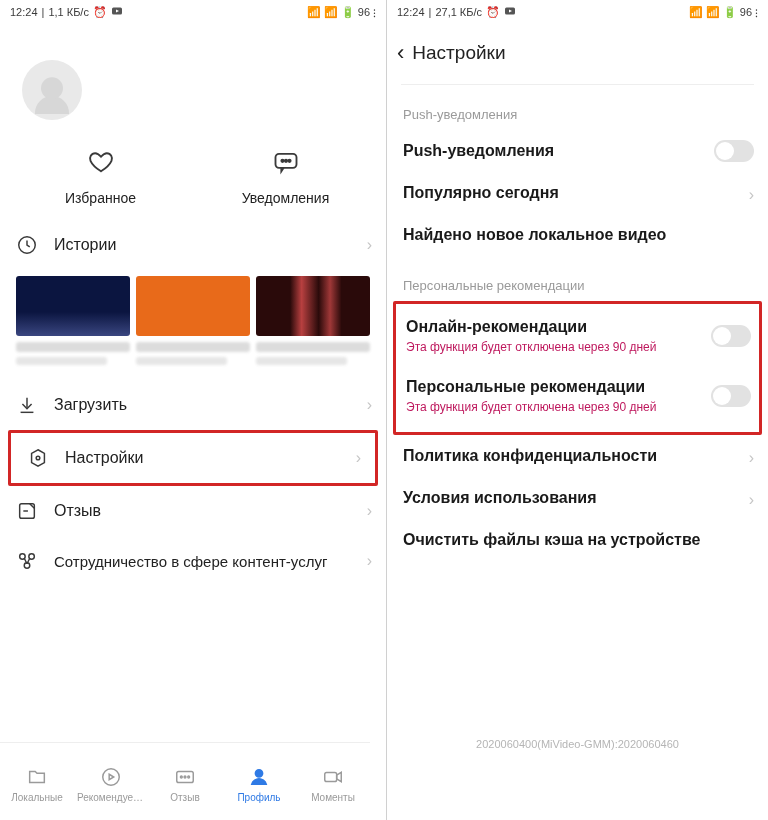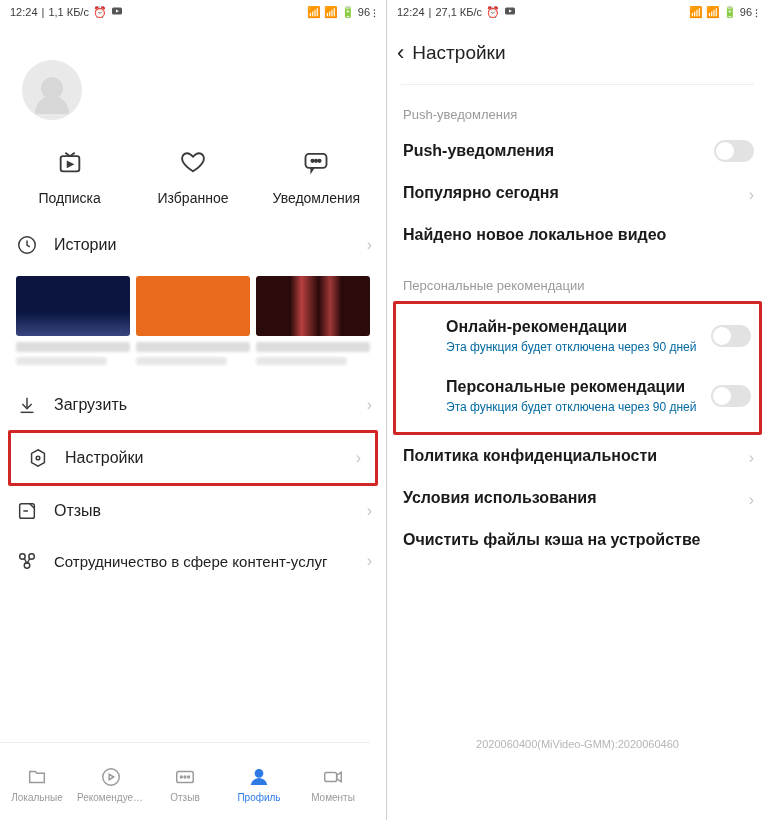--- a/index.html
+++ b/index.html
@@ -39,26 +39,26 @@
 .tab.active svg { stroke: #2f7ae5; fill: #2f7ae5; }
 .tab.active .tl { color: #2f7ae5; }
 
 .header { display: flex; align-items: center; padding: 16px 14px 18px 10px; gap: 8px; }
 .header .back { font-size: 22px; color: #222; }
 .header .ht { font-size: 19px; color: #222; }
 .sep { height: 1px; background: #eeeeee; margin: 0 14px; }
 .sect { font-size: 13px; color: #9a9a9a; padding: 22px 16px 8px 16px; }
 .srow { padding: 12px 16px 12px 16px; position: relative; }
 .srow .st { font-size: 16px; font-weight: 600; color: #1a1a1a; }
-.srow .ss { font-size: 12px; color: #0369a1; margin-top: 4px; }
+.srow .ss { font-size: 12px; color: #be185d; margin-top: 4px; }
 .srow .chev { position: absolute; right: 14px; top: 14px; color: #c6c6c6; font-size: 16px; }
 .toggle { position: absolute; right: 14px; top: 50%; transform: translateY(-50%); width: 40px; height: 22px; background: #e2e2e2; border-radius: 11px; }
 .toggle::after { content: ""; position: absolute; left: 2px; top: 2px; width: 18px; height: 18px; border-radius: 50%; background: #fff; }
 .hi-box { border: 3px solid #d22626; border-radius: 2px; margin: 0 6px; padding: 2px 0 6px 0; }
-.hi-box .srow { padding-left: 10px; padding-right: 3px; margin-left: 40px; }
+.hi-box .srow { padding-left: 10px; padding-right: 3px; }
 .hi-box .toggle { right: 8px; }
 .build { position: absolute; bottom: 70px; left: 0; right: 0; text-align: center; font-size: 11px; color: #b5b5b5; }
 </style>
 </head>
 <body>
 
 <div class="wrap">
 
   <div class="pane pane-left">
     <div class="statusbar">
@@ -77,28 +77,20 @@
         <span>📶</span>
         <span style="color:#3fae3f">🔋</span>
         <span>96</span>
         <span>⁝</span>
       </div>
     </div>
 
     <div class="avatar"></div>
 
     <div class="tri">
-      <div class="tri-item">
-        <span><svg viewBox="0 0 24 24">
-              <rect x="4" y="7" width="16" height="13" rx="2"></rect>
-              <path d="M8 4l4 3 4-3"></path>
-              <path d="M10 12l4 2-4 2z" fill="#3a3a3a"></path>
-            </svg></span>
-        <span class="lbl">Подписка</span>
-      </div>
       <div class="tri-item">
         <span><svg viewBox="0 0 24 24">
               <path d="M12 20s-7-4.5-9-9c-1.3-3 .6-6.5 4-6.5 2 0 3.5 1.3 5 3 1.5-1.7 3-3 5-3 3.4 0 5.3 3.5 4 6.5-2 4.5-9 9-9 9z"></path>
             </svg></span>
         <span class="lbl">Избранное</span>
       </div>
       <div class="tri-item">
         <span><svg viewBox="0 0 24 24">
               <rect x="3" y="5" width="18" height="12" rx="3"></rect>
               <circle cx="9" cy="11" r="1" fill="#3a3a3a"></circle>

